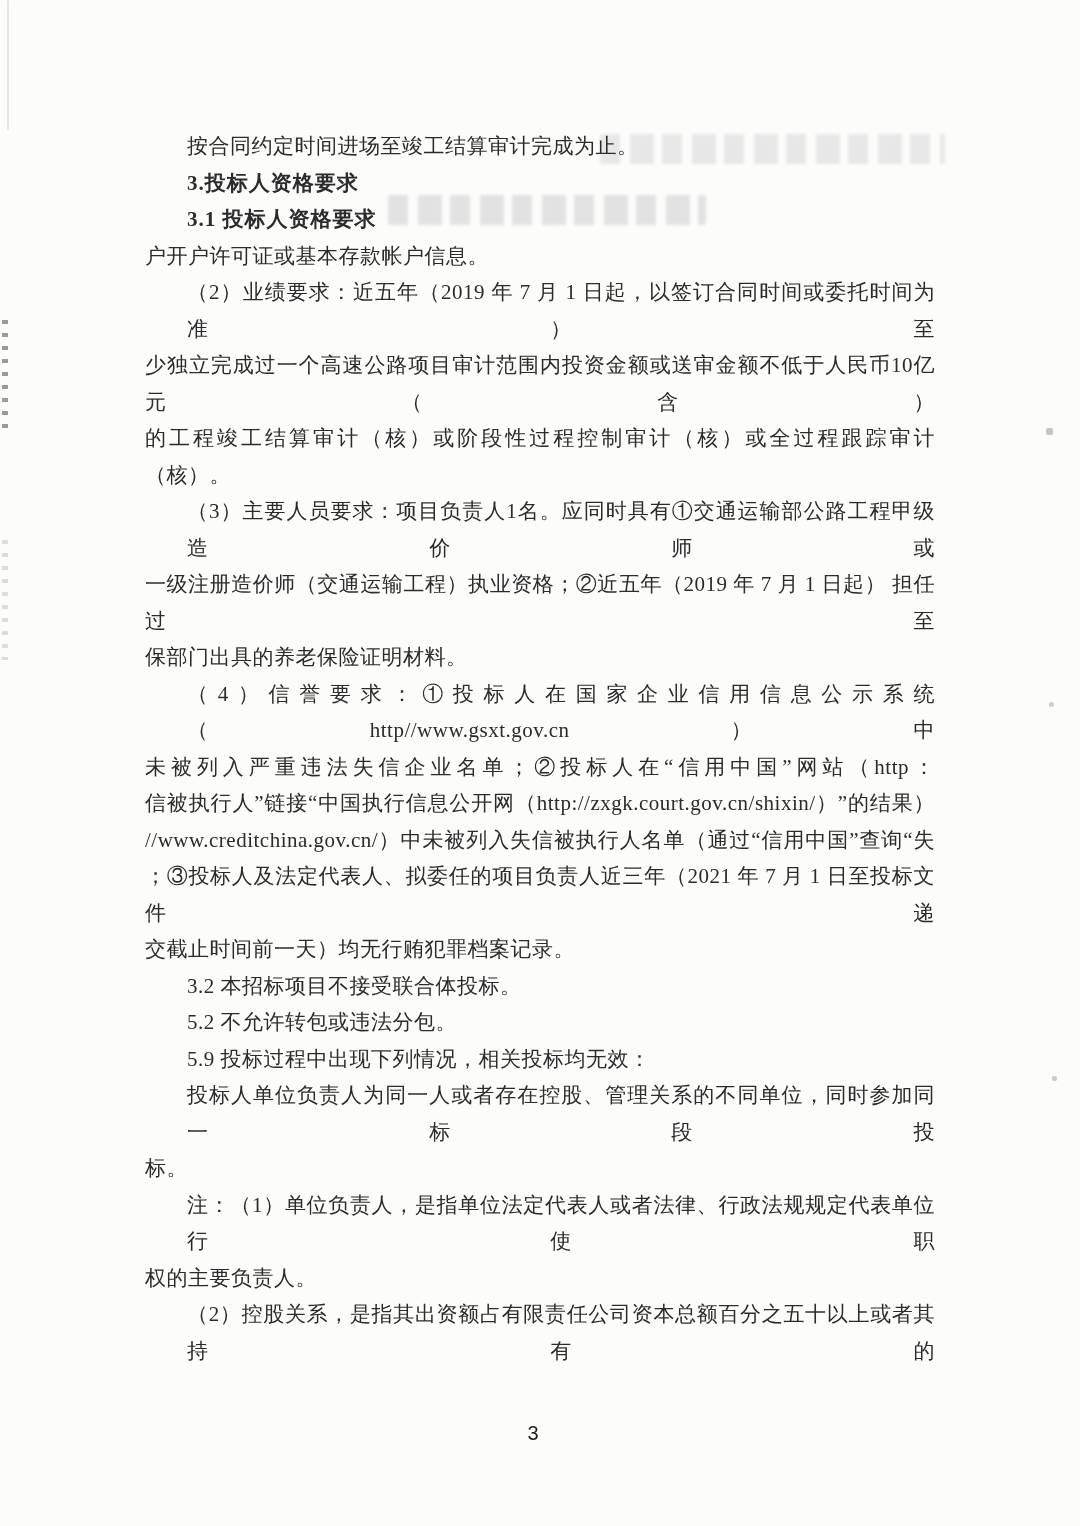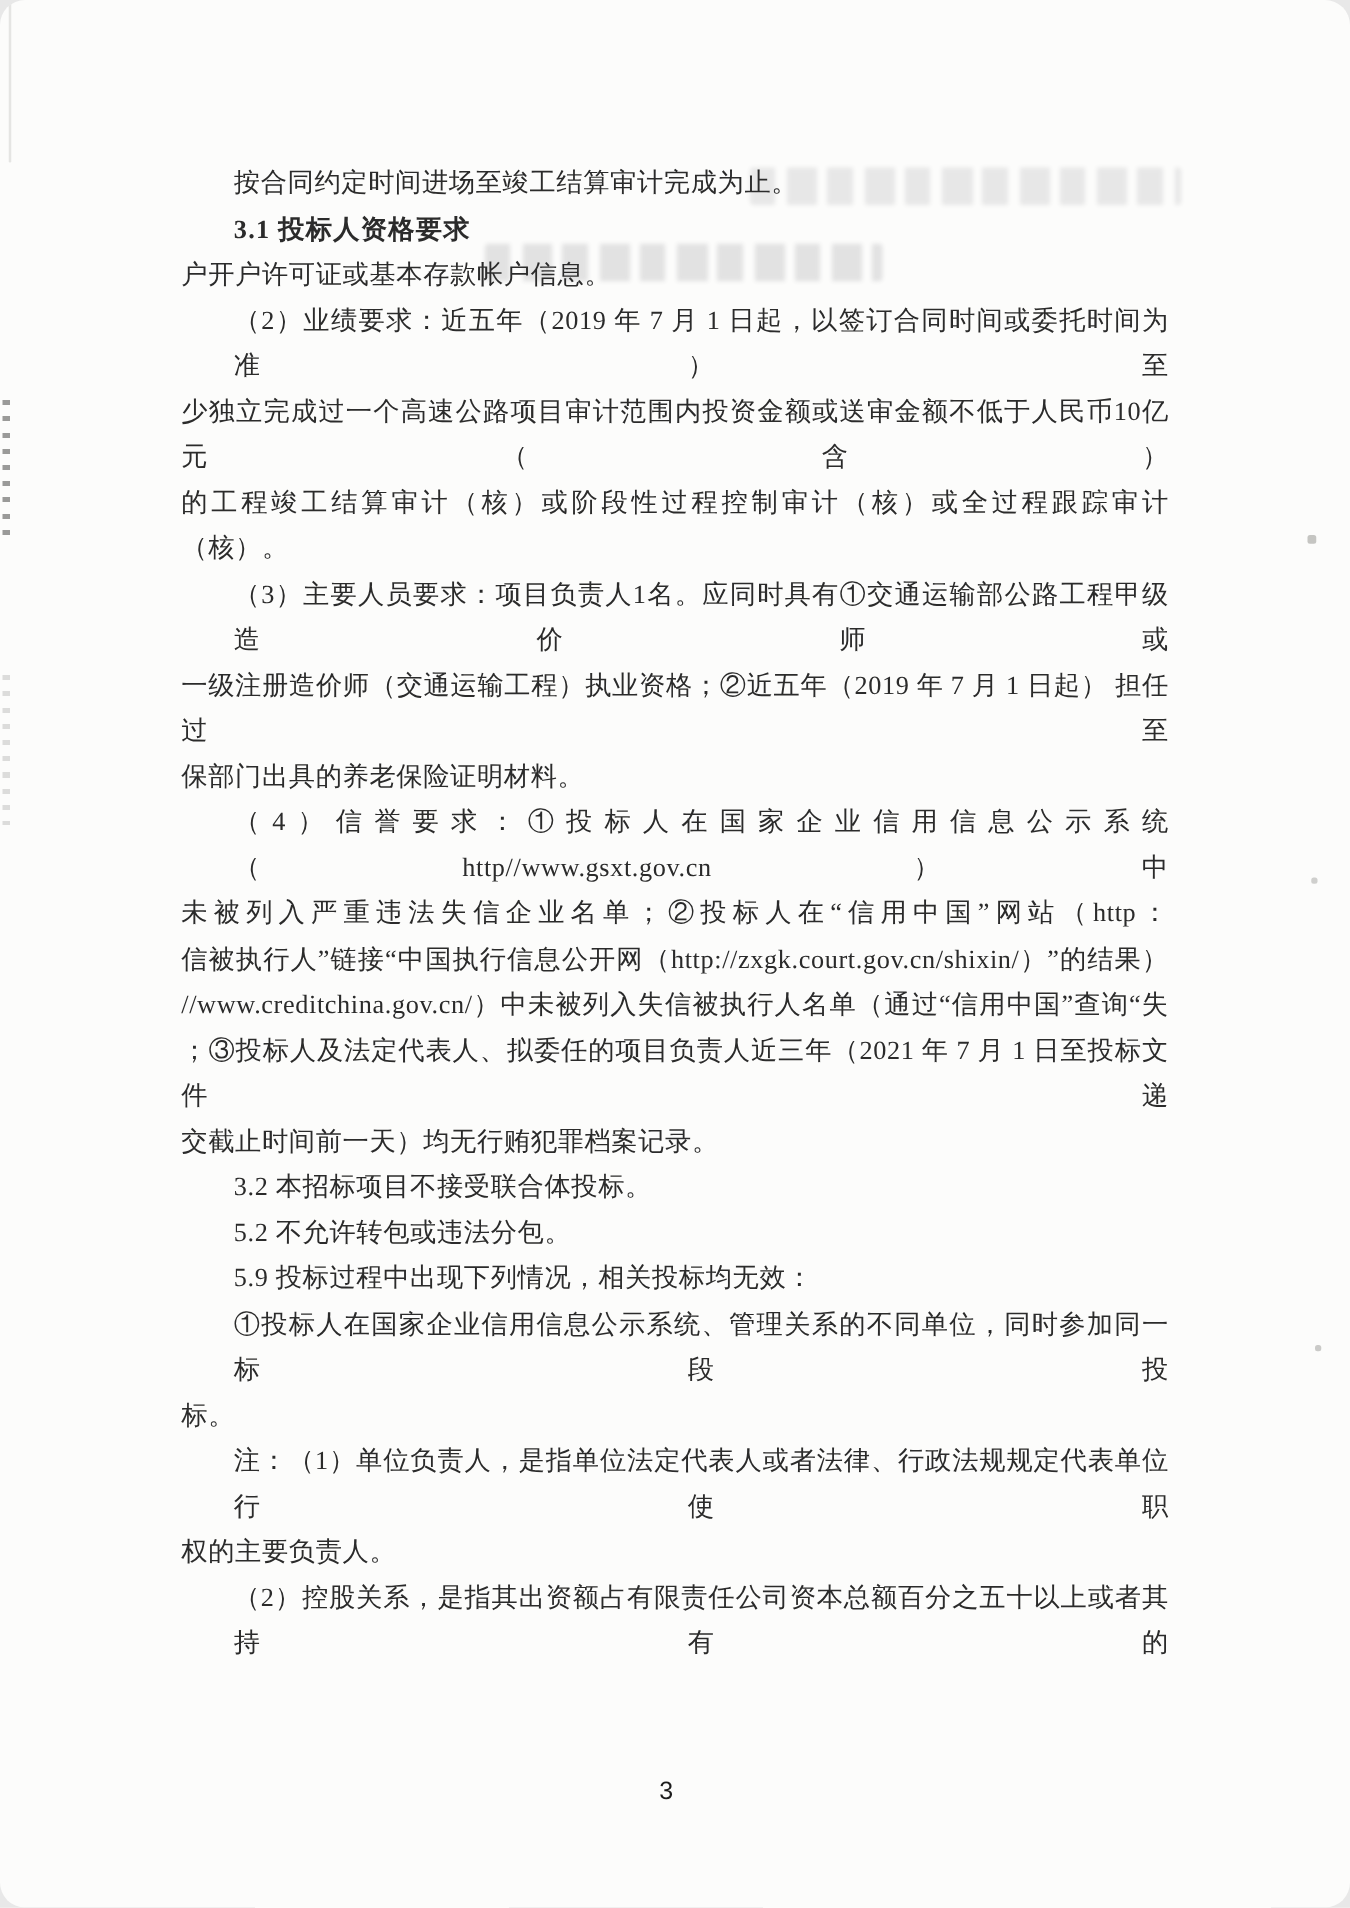--- a/index.html
+++ b/index.html
@@ -4,21 +4,20 @@
 <style>
   html, body { margin: 0; padding: 0; background: #e8e8e8; }
   .page {
     position: relative;
     width: 1080px;
     height: 1526px;
     background: #fcfcfb;
     overflow: hidden;
     font-family: "Liberation Serif", "DejaVu Serif", serif;
     color: #2b2b2b;
-    border-radius: 20px;
   }
   
   .edge-line {
     position: absolute; left: 7px; top: 0; width: 2px; height: 130px;
     background: #b9b9b6; opacity: .35; border-radius: 2px;
   }
   
   .artifact-strip {
     position: absolute; left: 2px; width: 6px;
     background: repeating-linear-gradient(
@@ -85,38 +84,39 @@
   <div class="artifact-strip strip-a"></div>
   <div class="artifact-strip strip-b"></div>
   <div class="ghost ghost-a"></div>
   <div class="ghost ghost-b"></div>
   <div class="speck speck-1"></div>
   <div class="speck speck-2"></div>
   <div class="speck speck-3"></div>
 
   <div class="doc-body">
       <div class="line indent last">按合同约定时间进场至竣工结算审计完成为止。</div>
+      <div class="line bold indent last">3.投标人资格要求</div>
       <div class="line bold indent last">3.1 投标人资格要求</div>
       <div class="line last">户开户许可证或基本存款帐户信息。</div>
       <div class="line indent">（2）业绩要求：近五年（2019 年 7 月 1 日起，以签订合同时间或委托时间为准）至</div>
       <div class="line">少独立完成过一个高速公路项目审计范围内投资金额或送审金额不低于人民币10亿元（含）</div>
       <div class="line last">的工程竣工结算审计（核）或阶段性过程控制审计（核）或全过程跟踪审计（核）。</div>
       <div class="line indent">（3）主要人员要求：项目负责人1名。应同时具有①交通运输部公路工程甲级造价师或</div>
       <div class="line">一级注册造价师（交通运输工程）执业资格；②近五年（2019 年 7 月 1 日起） 担任过至</div>
       <div class="line last">保部门出具的养老保险证明材料。</div>
       <div class="line indent">（4）信誉要求：①投标人在国家企业信用信息公示系统（http//www.gsxt.gov.cn）中</div>
       <div class="line">未被列入严重违法失信企业名单；②投标人在“信用中国”网站（http：</div>
       <div class="line">信被执行人”链接“中国执行信息公开网（http://zxgk.court.gov.cn/shixin/）”的结果）</div>
       <div class="line">//www.creditchina.gov.cn/）中未被列入失信被执行人名单（通过“信用中国”查询“失</div>
       <div class="line">；③投标人及法定代表人、拟委任的项目负责人近三年（2021 年 7 月 1 日至投标文件递</div>
       <div class="line last">交截止时间前一天）均无行贿犯罪档案记录。</div>
       <div class="line indent last">3.2 本招标项目不接受联合体投标。</div>
       <div class="line indent last">5.2 不允许转包或违法分包。</div>
       <div class="line indent last">5.9 投标过程中出现下列情况，相关投标均无效：</div>
-      <div class="line indent">①投标人在国家企业信用信息公示系统、管理关系的不同单位，同时参加同一标段投</div>
+      <div class="line indent">投标人单位负责人为同一人或者存在控股、管理关系的不同单位，同时参加同一标段投</div>
       <div class="line last">标。</div>
       <div class="line indent">注：（1）单位负责人，是指单位法定代表人或者法律、行政法规规定代表单位行使职</div>
       <div class="line last">权的主要负责人。</div>
       <div class="line indent">（2）控股关系，是指其出资额占有限责任公司资本总额百分之五十以上或者其持有的</div>
     </div>
 
   <div class="footer-pagenum">3</div>
 </div>
 
 </body></html>

